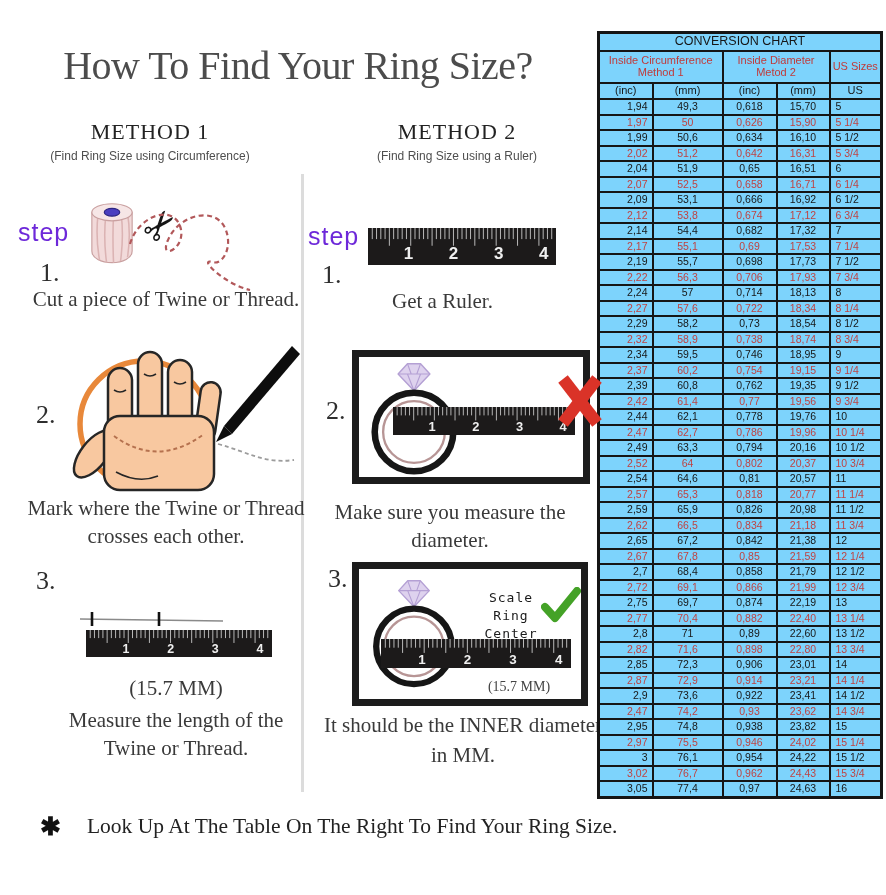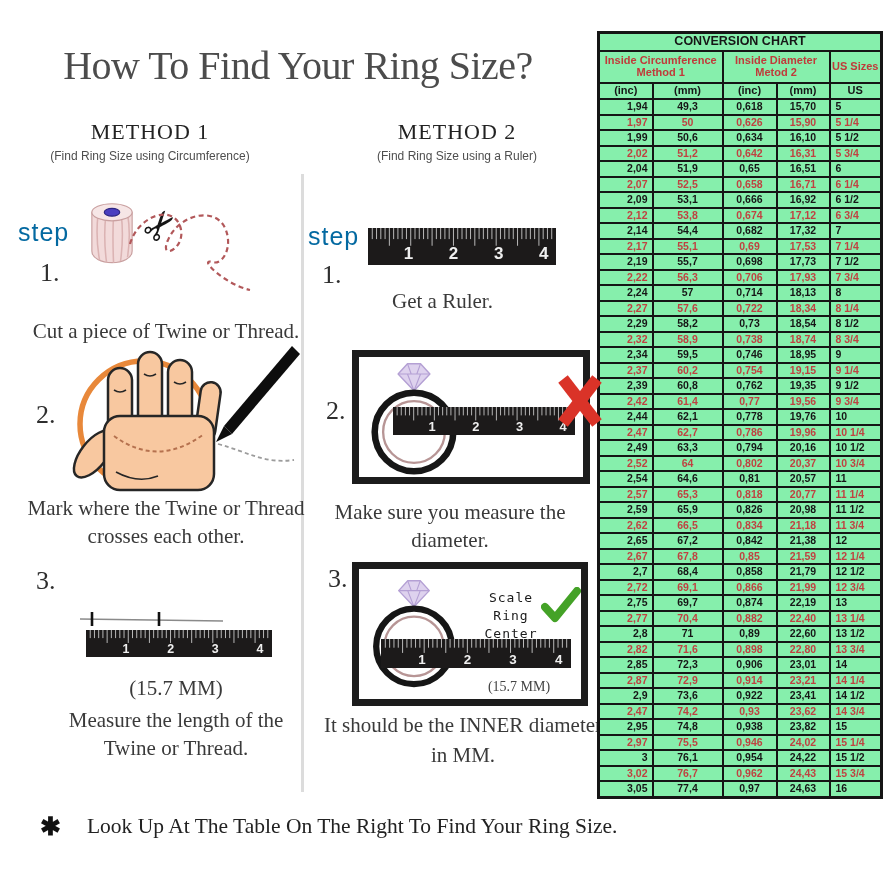--- a/index.html
+++ b/index.html
@@ -8,38 +8,38 @@
   .abs{position:absolute;}
   .sans{font-family:"Liberation Sans",sans-serif;}
   .mono{font-family:"DejaVu Sans Mono",monospace;}
 
   .main-title{left:0;top:42px;width:596px;text-align:center;font-size:40px;color:#4c4c4c;
               letter-spacing:-0.5px;white-space:nowrap;}
   .method-head{top:119px;text-align:center;font-size:22px;color:#222;letter-spacing:1px;}
   .method-sub{top:149px;text-align:center;font-size:12px;color:#4e4e4e;}
   .divider{left:301px;top:174px;width:3px;height:618px;background:#dcdcdc;}
 
-  .step-word{font-size:25px;color:#0369a1;letter-spacing:1px;}
+  .step-word{font-size:25px;color:#6d28d9;letter-spacing:1px;}
   .step-num{font-size:26px;color:#2e2e2e;}
   .cap{font-size:21px;color:#3a3a3a;text-align:center;line-height:28px;}
 
   .frame{box-sizing:border-box;border:7px solid #1c1c1c;background:#fff;}
 
   .scale-note{font-size:13px;color:#1a1a1a;letter-spacing:1px;text-align:center;line-height:18px;}
   .meas-small{font-size:14px;color:#444;}
   .footnote{left:40px;top:812px;width:580px;display:flex;align-items:center;}
   .foot-ast{font-size:25px;color:#111;font-weight:bold;margin-right:26px;}
   .foot-text{font-size:21.5px;color:#222;}
 
   .scissors{font-size:40px;color:#151515;transform:rotate(-50deg);line-height:1;}
 
   
   table.conv{position:absolute;left:597px;top:31px;border-collapse:collapse;table-layout:fixed;
-             background:#86efac;border:3px solid #151515;
-             font-family:"Liberation Sans",sans-serif;font-weight:bold;}
+             background:#7dd3fc;border:3px solid #151515;
+             font-family:"Liberation Sans",sans-serif;font-weight:normal;}
   table.conv td{border:2px solid #151515;padding:0;line-height:1.05;white-space:nowrap;
                 overflow:hidden;text-align:center;vertical-align:middle;color:#161616;}
   td.ct-title{font-size:12.5px;height:16px;}
   tr.ct-group td{height:30px;font-size:11px;color:#c03a3a;}
   tr.ct-group .ct-line{display:block;}
   tr.ct-group .ct-line:empty{display:none;}
   tr.ct-sub td{height:14px;font-size:11px;}
   tbody.ct-body td{height:13.5px;font-size:10.5px;}
   tbody.ct-body td:first-child{text-align:right;padding-right:4px;}
   tbody.ct-body td:last-child{text-align:left;padding-left:5px;}
@@ -67,21 +67,21 @@
     <ellipse cx="30" cy="12" rx="26" ry="11" fill="#f6e6e6" stroke="#c9a0a0" stroke-width="1.5"></ellipse>
     <ellipse cx="30" cy="12" rx="10" ry="5" fill="#4a3fc0" stroke="#2e2782" stroke-width="1.5"></ellipse>
   </svg>
   <div class="abs scissors" style="left:144px;top:206px;">✂</div>
 
   <svg class="abs" style="left:128px;top:200px;width:160px;height:100px;" viewBox="0 0 160 100">
     <path d="M2,44 C10,16 44,4 52,26 C60,48 30,62 40,40 C50,16 84,6 96,26 C106,44 96,66 84,62 C70,58 96,84 122,90" stroke="#b2585a" stroke-width="2.2" stroke-dasharray="5 3.5" fill="none"></path>
   </svg>
 
   <div class="abs step-num" style="left:40px;top:258px;">1.</div>
-  <div class="abs cap" style="left:20px;top:285px;width:292px;margin-top:32px;">Cut a piece of Twine or Thread.</div>
+  <div class="abs cap" style="left:20px;top:285px;width:292px;">Cut a piece of Twine or Thread.</div>
 
   <div class="abs step-num" style="left:36px;top:400px;">2.</div>
 
   <svg class="abs" style="left:52px;top:338px;width:250px;height:160px;" viewBox="0 0 250 160">
     <ellipse cx="92" cy="86" rx="64" ry="63" fill="none" stroke="#e8883a" stroke-width="5.5"></ellipse>
     <g fill="#f8c8a0" stroke="#262626" stroke-width="2.5" stroke-linejoin="round">
       <rect x="56" y="30" width="24" height="70" rx="12"></rect>
       <rect x="86" y="14" width="24" height="80" rx="12"></rect>
       <rect x="116" y="22" width="24" height="74" rx="12"></rect>
       <rect x="146" y="44" width="20" height="58" rx="10" transform="rotate(8 156 73)"></rect>

